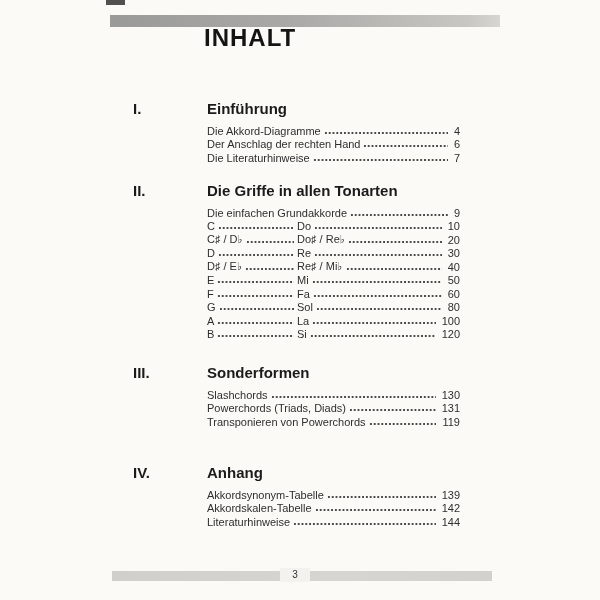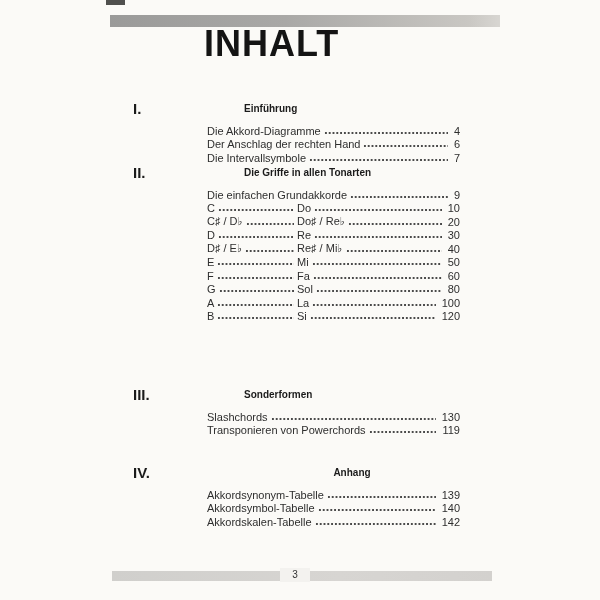--- a/index.html
+++ b/index.html
@@ -5,34 +5,34 @@
   html,body{margin:0;padding:0;}
   body{
     width:600px;height:600px;position:relative;
     background:#fbfaf7;
     font-family:"Liberation Sans","DejaVu Sans",sans-serif;
     color:#2d2d2d;overflow:hidden;
   }
   .scan-artifact{position:absolute;left:106px;top:0;width:19px;height:5px;background:#50504e;}
   .topbar{position:absolute;left:110px;top:15px;width:390px;height:12px;
     background:linear-gradient(to right,#9a9a99 0%,#a9a8a6 45%,#c9c7c3 92%,#d8d6d2 100%);}
-  .toc-title{position:absolute;left:204px;top:26px;font-size:36px;font-weight:bold;
+  .toc-title{position:absolute;left:204px;top:26px;font-size:24px;font-weight:bold;
     color:#141414;letter-spacing:1px;line-height:1;}
   .section{position:absolute;left:133px;width:327px;}
   .numeral{position:absolute;left:0;top:0;font-size:15px;font-weight:bold;color:#1b1b1b;line-height:18px;}
-  .sec-title{margin-left:111px;font-size:10px;font-weight:bold;color:#1b1b1b;line-height:18px;}
+  .sec-title{margin-left:74px;font-size:15px;font-weight:bold;color:#1b1b1b;line-height:18px;}
   .entries{margin-left:74px;margin-top:5px;}
   .row{display:flex;align-items:flex-end;height:13.5px;font-size:11px;color:#2e2e2e;}
   .dots{flex:1;height:4px;align-self:flex-end;margin:0 3px 2px 3px;
     background-image:radial-gradient(circle,#4a4a4a 0.9px,transparent 1.2px);
     background-size:3.8px 4px;background-repeat:repeat-x;background-position:left bottom;}
   .col1{display:flex;align-items:flex-end;width:90px;}
   .pg{margin-left:3px;white-space:nowrap;}
   .name{white-space:nowrap;}
-  .sec1{top:100px;} .sec2{top:164px;} .sec3{top:386px;} .sec4{top:464px;text-align:center;}
+  .sec1{top:100px;} .sec2{top:182px;} .sec3{top:364px;} .sec4{top:464px;}
   .bottombar{position:absolute;left:112px;top:571px;width:380px;height:10px;
     background:linear-gradient(to right,#d0cfcc 0%,#d7d5d2 60%,#d3d1ce 100%);}
   .pagenum{position:absolute;left:280px;top:568px;width:30px;height:14px;
     background:#f3f2ef;text-align:center;font-size:10px;line-height:14px;color:#333;}
 </style>
 </head>
 <body>
 
 <div class="scan-artifact"></div>
 <div class="topbar"></div>
@@ -46,21 +46,21 @@
       <span class="name">Die Akkord-Diagramme</span>
       <span class="dots"></span>
       <span class="pg">4</span>
     </div>
     <div class="row">
       <span class="name">Der Anschlag der rechten Hand</span>
       <span class="dots"></span>
       <span class="pg">6</span>
     </div>
     <div class="row">
-      <span class="name">Die Intervallsymbole</span>
+      <span class="name">Die Literaturhinweise</span>
       <span class="dots"></span>
       <span class="pg">7</span>
     </div>
   </div>
 </div>
 
 <div class="section sec2">
   <div class="numeral">II.</div>
   <div class="sec-title">Die Griffe in allen Tonarten</div>
   <div class="entries">
@@ -156,43 +156,48 @@
 <div class="section sec3">
   <div class="numeral">III.</div>
   <div class="sec-title">Sonderformen</div>
   <div class="entries">
     <div class="row">
       <span class="name">Slashchords</span>
       <span class="dots"></span>
       <span class="pg">130</span>
     </div>
     <div class="row">
+      <span class="name">Powerchords (Triads, Diads)</span>
+      <span class="dots"></span>
+      <span class="pg">131</span>
+    </div>
+    <div class="row">
       <span class="name">Transponieren von Powerchords</span>
       <span class="dots"></span>
       <span class="pg">119</span>
     </div>
   </div>
 </div>
 
 <div class="section sec4">
   <div class="numeral">IV.</div>
   <div class="sec-title">Anhang</div>
   <div class="entries">
     <div class="row">
       <span class="name">Akkordsynonym-Tabelle</span>
       <span class="dots"></span>
       <span class="pg">139</span>
     </div>
     <div class="row">
-      <span class="name">Akkordsymbol-Tabelle</span>
-      <span class="dots"></span>
-      <span class="pg">140</span>
-    </div>
-    <div class="row">
       <span class="name">Akkordskalen-Tabelle</span>
       <span class="dots"></span>
       <span class="pg">142</span>
+    </div>
+    <div class="row">
+      <span class="name">Literaturhinweise</span>
+      <span class="dots"></span>
+      <span class="pg">144</span>
     </div>
   </div>
 </div>
 
 <div class="bottombar"></div>
 <div class="pagenum">3</div>
 
 </body></html>

